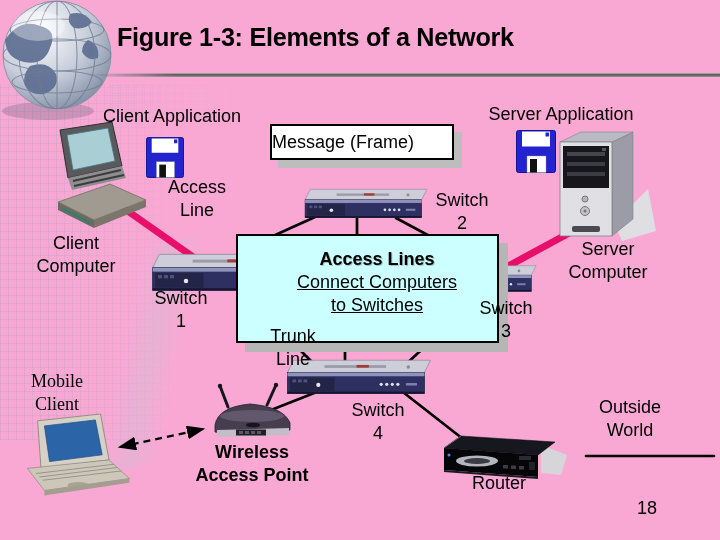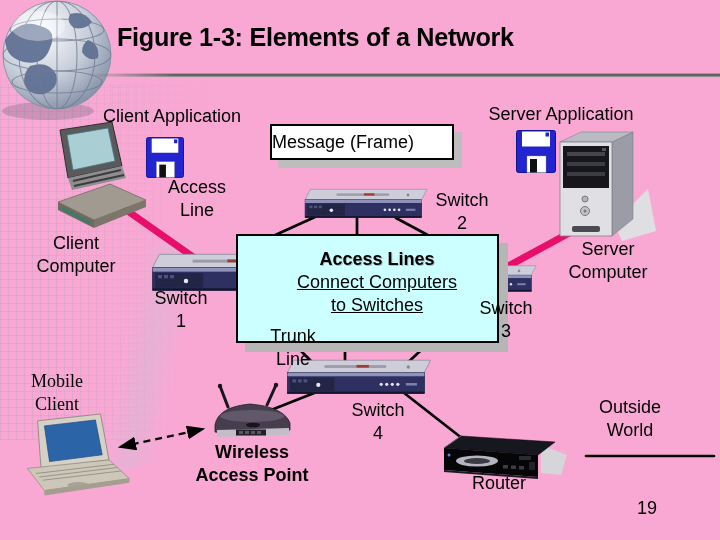--- a/index.html
+++ b/index.html
@@ -263,14 +263,14 @@
   <div class="lbl" style="left:57px;  top:370px;font-family:Liberation Serif, serif;">Mobile
 Client</div>
   <div class="lbl" style="left:252px; top:441px;font-weight:bold;">Wireless
 Access Point</div>
   <div class="lbl" style="left:608px; top:238px;">Server
 Computer</div>
   <div class="lbl" style="left:630px; top:396px;">Outside
 World</div>
   <div class="lbl" style="left:499px; top:472px;">Router</div>
 
-  <div class="page-num">19</div>
+  <div class="page-num">18</div>
 </div>
 
 </body></html>

